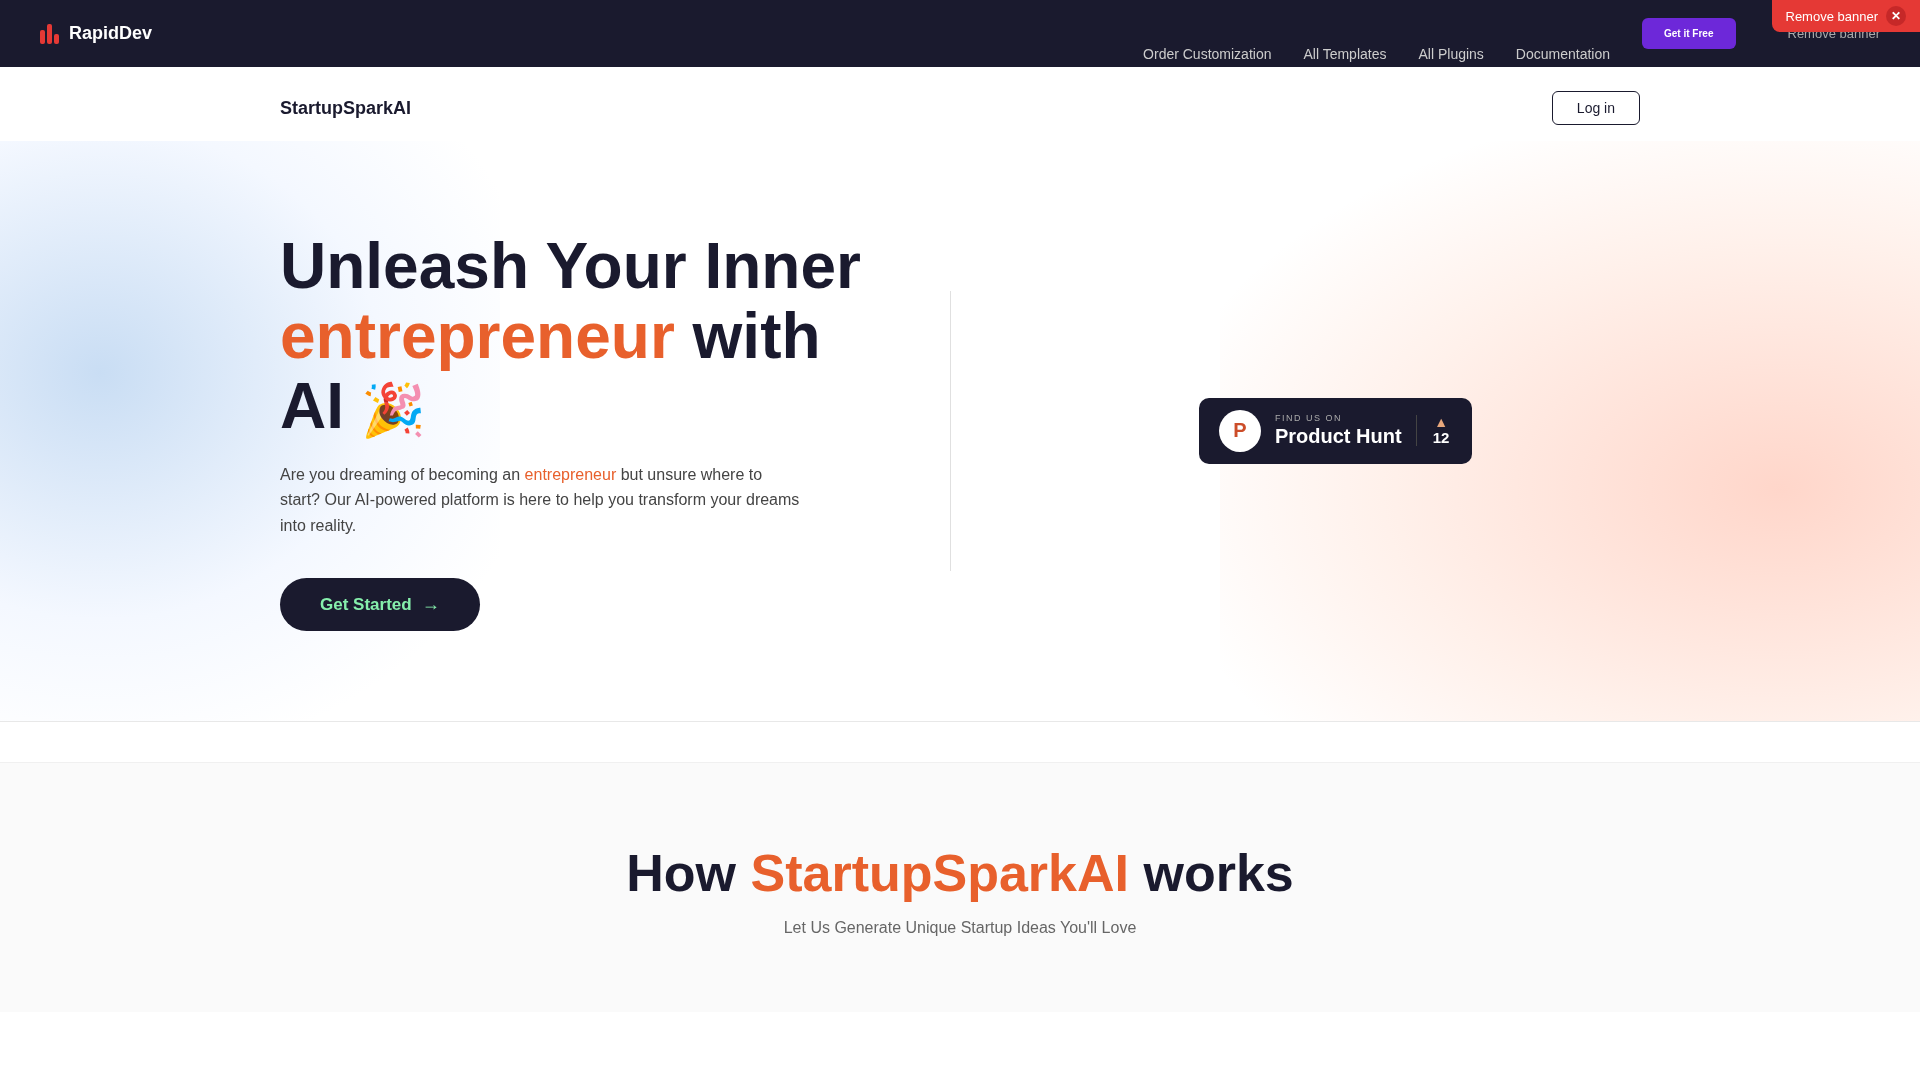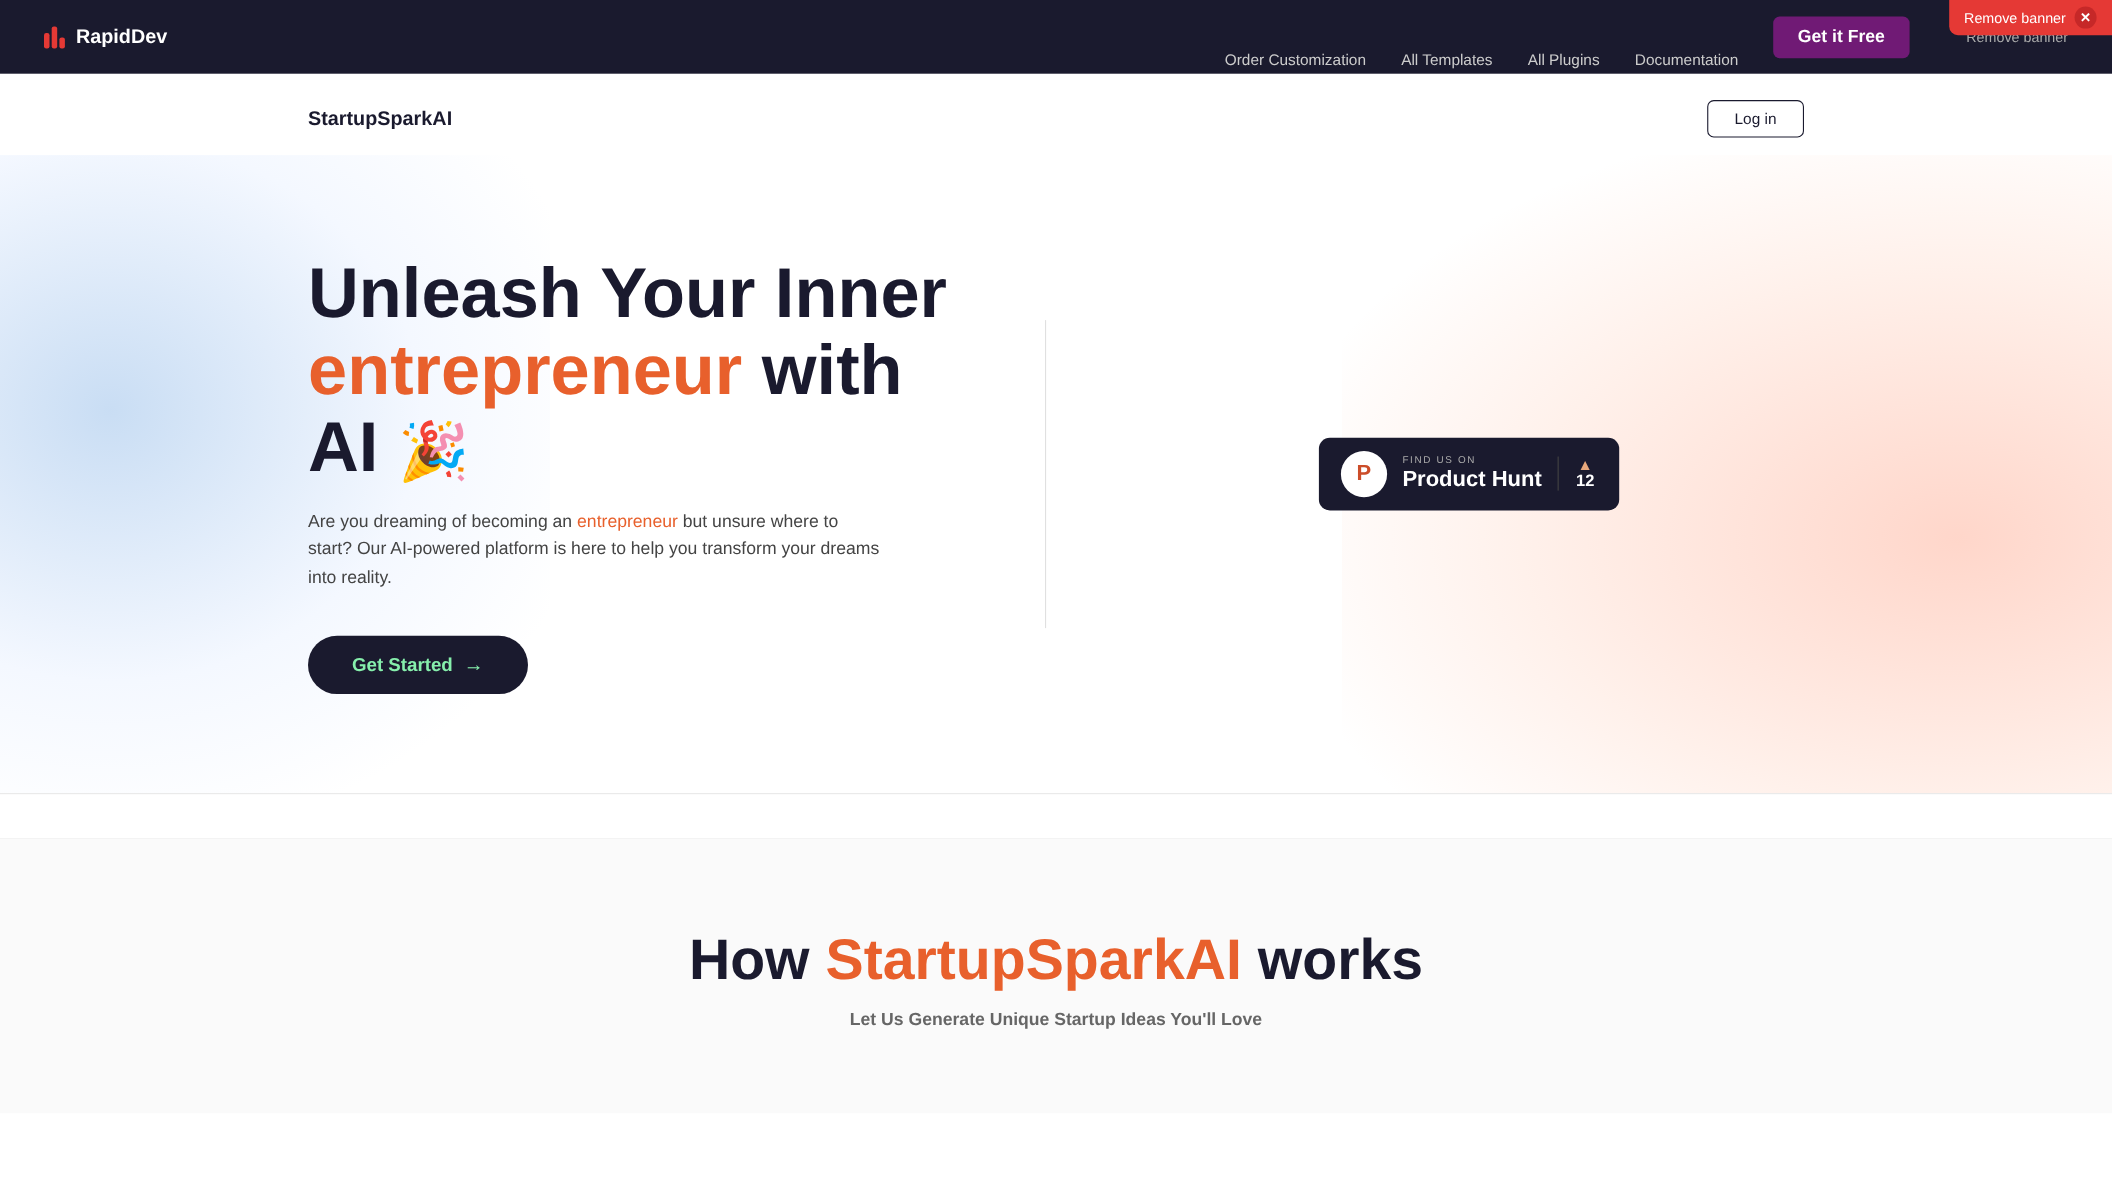--- a/index.html
+++ b/index.html
@@ -55,26 +55,26 @@
     .navbar-link {
       color: #ccc;
       font-size: 14px;
       cursor: pointer;
       text-decoration: none;
       white-space: nowrap;
       margin-top: 40px;
     }
 
     .btn-get-free {
-      background: #701a75;
+      background: #6d28d9;
       color: #fff;
       border: none;
       padding: 10px 22px;
       border-radius: 6px;
-      font-size: 16px;
+      font-size: 10px;
       font-weight: 600;
       cursor: pointer;
       white-space: nowrap;
     }
 
     .btn-remove-banner {
       background: transparent;
       color: #aaa;
       border: none;
       font-size: 13px;
@@ -287,21 +287,20 @@
       color: #1a1a2e;
       margin-bottom: 16px;
     }
     .how-heading .highlight {
       color: #e8602c;
     }
     .how-subtitle {
       font-size: 16px;
       color: #666;
       margin-bottom: 15px;
-      font-weight: bold;
     }
   </style>
 </head>
 <body>
 
 <div style="position:relative; background:#e53935; height:0; overflow:visible; z-index:200;">
   <div style="position:absolute; right:0; top:0; background:#e53935; border-radius:0 0 0 8px; display:flex; align-items:center; gap:8px; padding:6px 14px;">
     <span style="color:#fff;font-size:13px;cursor:pointer;">Remove banner</span>
     <div style="width:20px;height:20px;background:#c62828;border-radius:50%;display:flex;align-items:center;justify-content:center;cursor:pointer;color:#fff;font-size:12px;font-weight:bold;">
       <span>✕</span>

